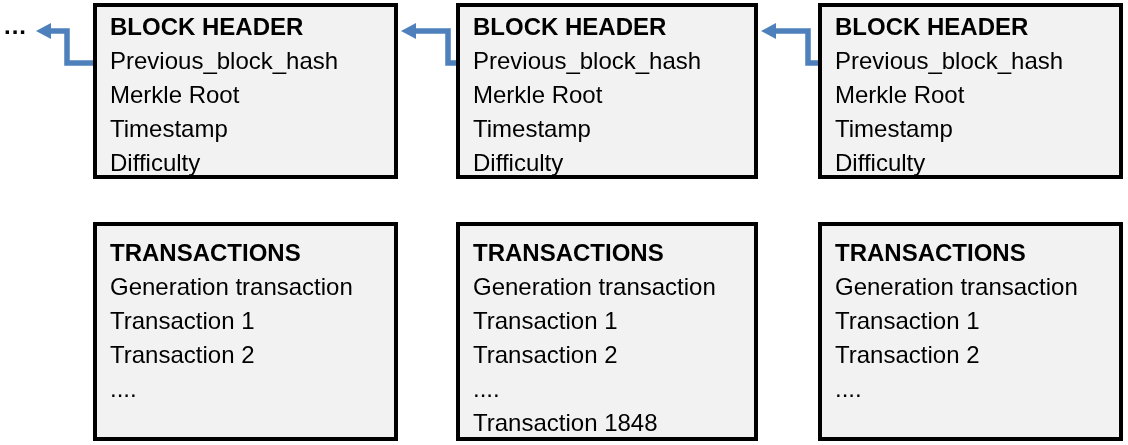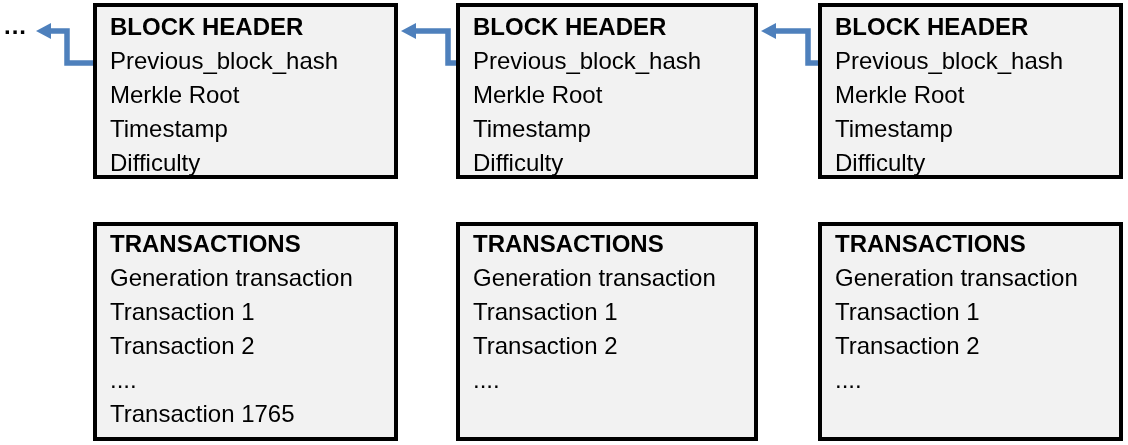--- a/index.html
+++ b/index.html
@@ -27,21 +27,21 @@
   .block.b2{left:818px;width:305px;}
   .box{
     position:absolute;
     left:0;right:0;
     background:var(--box_fill);
     border:4px solid var(--box_border);
     padding-left:13px;
     overflow:hidden;
   }
   .header-box{top:3px;height:176px;padding-top:3px;}
-  .tx-box{top:222px;height:219px;padding-top:1px;}
+  .tx-box{top:222px;height:219px;padding-top:10px;}
   .row{
     font-size:24px;
     line-height:34px;
     white-space:nowrap;
     color:var(--text);
   }
   .row.title{font-weight:bold;}
   .ellipsis{
     position:absolute;
     left:4px;
@@ -93,39 +93,39 @@
       <div class="row">Timestamp</div>
       <div class="row">Difficulty</div>
       <div class="row">Nonce</div>
     </div>
     <div class="box tx-box">
       <div class="row title">TRANSACTIONS</div>
       <div class="row">Generation transaction</div>
       <div class="row">Transaction 1</div>
       <div class="row">Transaction 2</div>
       <div class="row">....</div>
-      <div class="row">Transaction 1765</div>
     </div>
   </div>
 
   <div class="block b1">
     <div class="box header-box">
       <div class="row title">BLOCK HEADER</div>
       <div class="row">Previous_block_hash</div>
       <div class="row">Merkle Root</div>
       <div class="row">Timestamp</div>
       <div class="row">Difficulty</div>
       <div class="row">Nonce</div>
     </div>
     <div class="box tx-box">
       <div class="row title">TRANSACTIONS</div>
       <div class="row">Generation transaction</div>
       <div class="row">Transaction 1</div>
       <div class="row">Transaction 2</div>
       <div class="row">....</div>
+      <div class="row">Transaction 1848</div>
     </div>
   </div>
 
   <div class="block b2">
     <div class="box header-box">
       <div class="row title">BLOCK HEADER</div>
       <div class="row">Previous_block_hash</div>
       <div class="row">Merkle Root</div>
       <div class="row">Timestamp</div>
       <div class="row">Difficulty</div>

